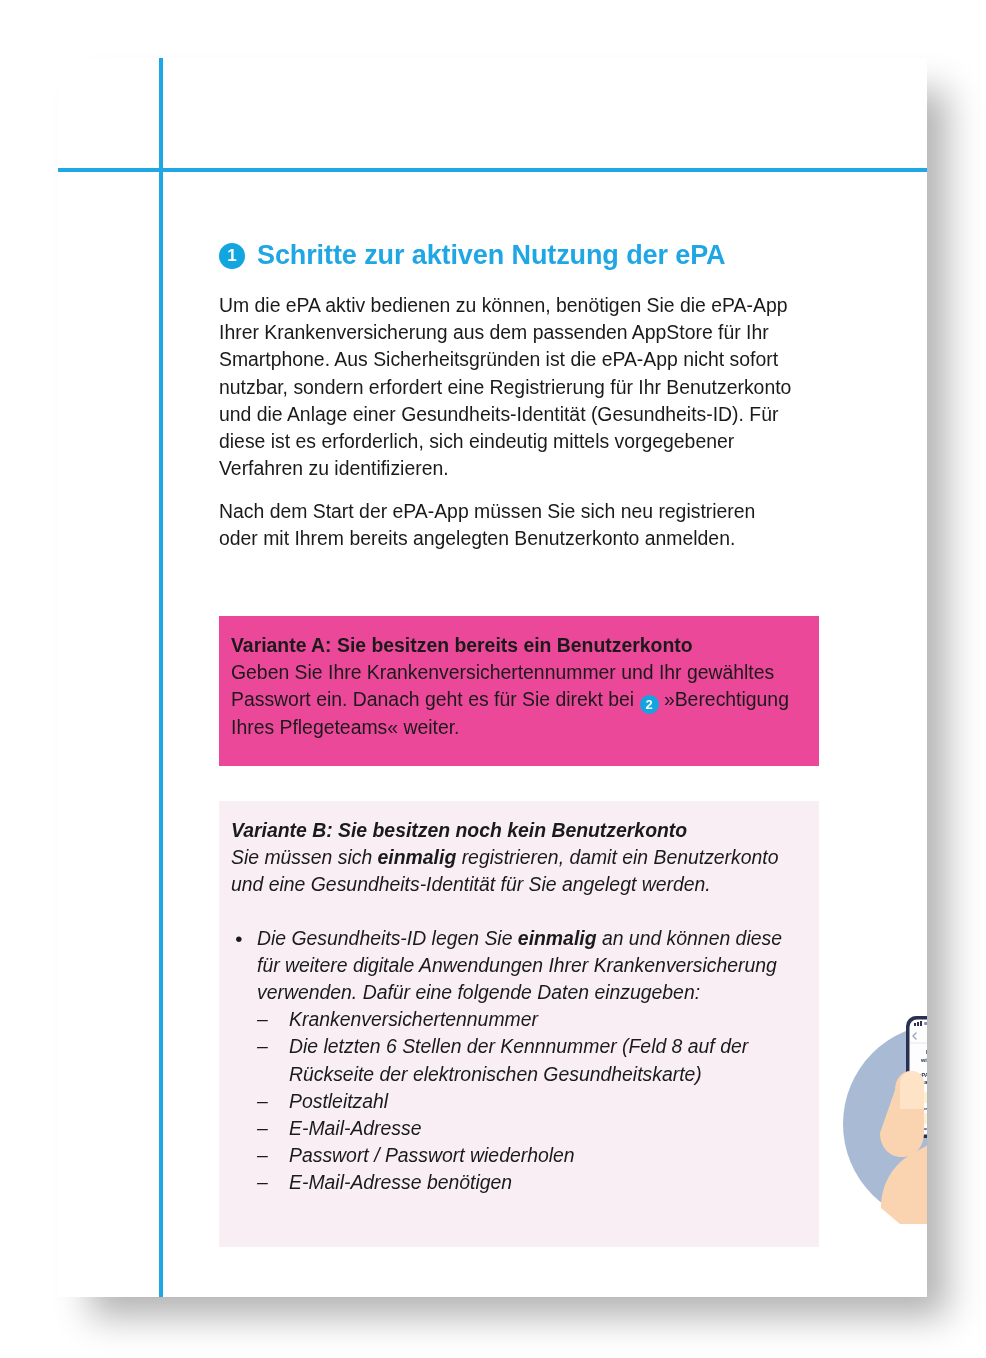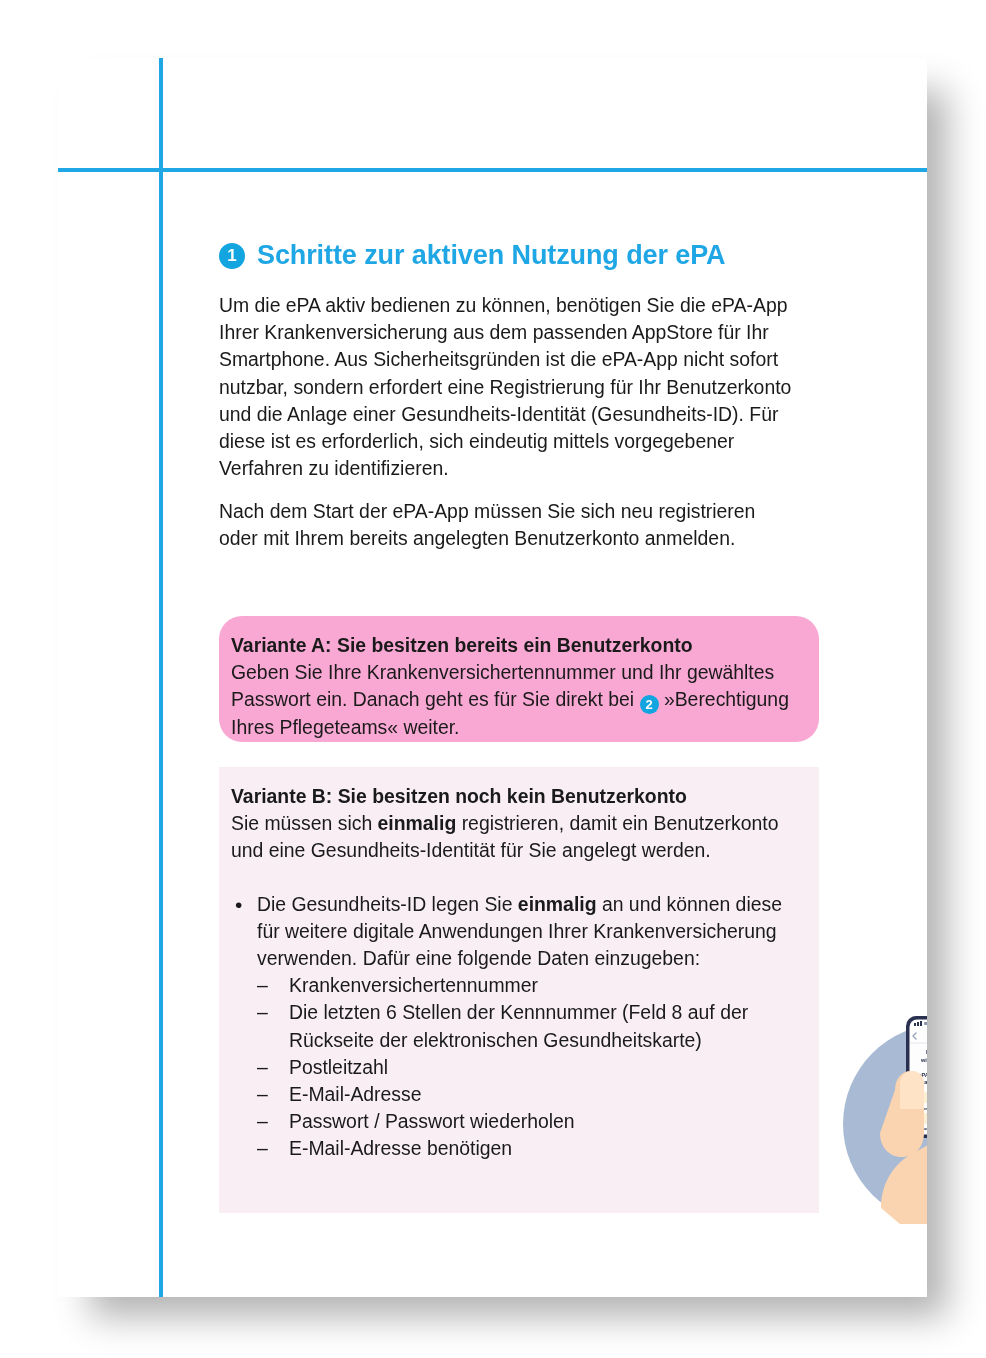--- a/index.html
+++ b/index.html
@@ -113,28 +113,28 @@
     left: 0;
     width: 600px;
     box-sizing: border-box;
     padding: 16px 16px 16px 12px;
     font-size: 19.4px;
     line-height: 27.2px;
     color: #1A1A1A;
   }
   #variant-a-box {
     top: 558px;
-    background: #f9a8d4;
-    height: 126px;
-    border-radius: 23px;
+    background: #ec4899;
+    height: 150px;
   }
   #variant-b-box {
-    top: 709px;
+    top: 743px;
     background: #F8EEF4;
     height: 446px;
+    font-style: italic;
   }
   .box-title {
     font-weight: bold;
     display: block;
   }
   .inline-badge {
     display: inline-flex;
     width: 19px;
     height: 19px;
     border-radius: 50%;

